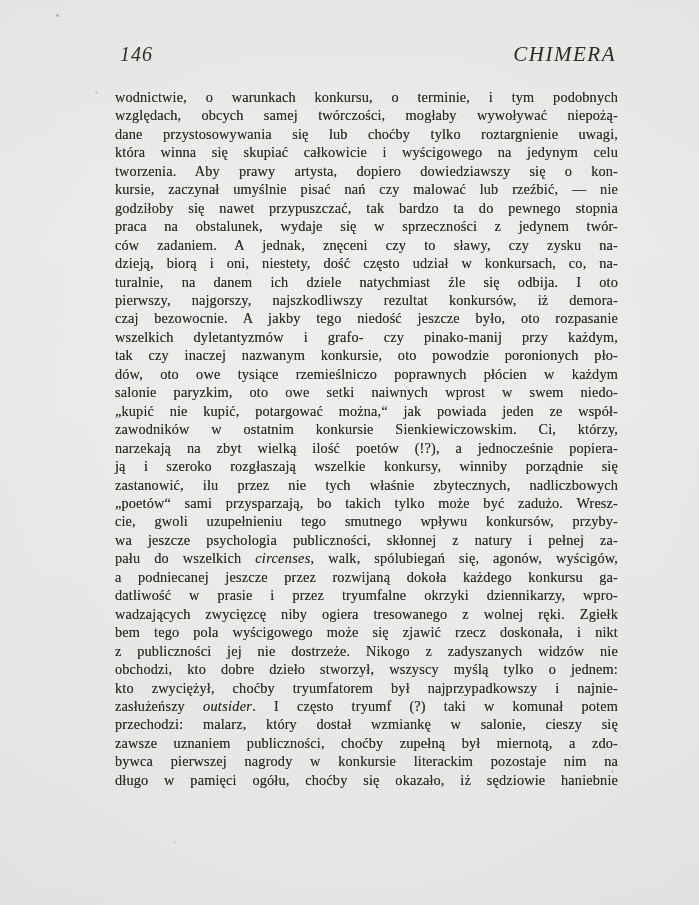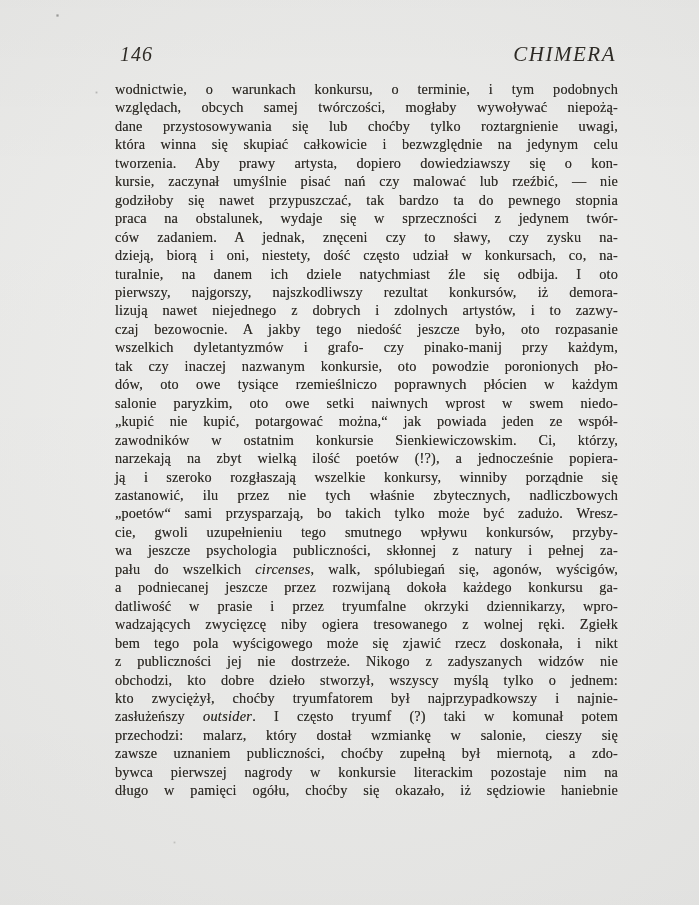--- a/index.html
+++ b/index.html
@@ -49,21 +49,21 @@
     letter-spacing:1px;
     padding-left:5px;
   }
   .journal-title{
     font-style:italic;
     font-size:21px;
     letter-spacing:1.5px;
     padding-right:2px;
   }
   .body-text{
-    margin-top:12px;
+    margin-top:20px;
     font-size:14.3px;
     line-height:18.45px;
     letter-spacing:0.15px;
     text-shadow:0 0 0.5px rgba(46,43,38,0.6);
   }
   .tline{
     text-align:justify;
     text-align-last:justify;
     white-space:normal;
   }
@@ -77,30 +77,29 @@
 
 <div class="content">
   <div class="page-header">
     <span class="page-number">146</span>
     <span class="journal-title">CHIMERA</span>
   </div>
   <div class="body-text">
       <div class="tline">wodnictwie, o warunkach konkursu, o terminie, i tym podobnych</div>
       <div class="tline">względach, obcych samej twórczości, mogłaby wywoływać niepożą-</div>
       <div class="tline">dane przystosowywania się lub choćby tylko roztargnienie uwagi,</div>
-      <div class="tline">która winna się skupiać całkowicie i bezwzględnie na jedynym celu</div>
+      <div class="tline">która winna się skupiać całkowicie i wyścigowego na jedynym celu</div>
       <div class="tline">tworzenia. Aby prawy artysta, dopiero dowiedziawszy się o kon-</div>
       <div class="tline">kursie, zaczynał umyślnie pisać nań czy malować lub rzeźbić, — nie</div>
       <div class="tline">godziłoby się nawet przypuszczać, tak bardzo ta do pewnego stopnia</div>
       <div class="tline">praca na obstalunek, wydaje się w sprzeczności z jedynem twór-</div>
       <div class="tline">ców zadaniem. A jednak, znęceni czy to sławy, czy zysku na-</div>
       <div class="tline">dzieją, biorą i oni, niestety, dość często udział w konkursach, co, na-</div>
       <div class="tline">turalnie, na danem ich dziele natychmiast źle się odbija. I oto</div>
       <div class="tline">pierwszy, najgorszy, najszkodliwszy rezultat konkursów, iż demora-</div>
-      <div class="tline">lizują nawet niejednego z dobrych i zdolnych artystów, i to zazwy-</div>
       <div class="tline">czaj bezowocnie. A jakby tego niedość jeszcze było, oto rozpasanie</div>
       <div class="tline">wszelkich dyletantyzmów i grafo- czy pinako-manij przy każdym,</div>
       <div class="tline">tak czy inaczej nazwanym konkursie, oto powodzie poronionych pło-</div>
       <div class="tline">dów, oto owe tysiące rzemieślniczo poprawnych płócien w każdym</div>
       <div class="tline">salonie paryzkim, oto owe setki naiwnych wprost w swem niedo-</div>
       <div class="tline">„kupić nie kupić, potargować można,“ jak powiada jeden ze współ-</div>
       <div class="tline">zawodników w ostatnim konkursie Sienkiewiczowskim. Ci, którzy,</div>
       <div class="tline">narzekają na zbyt wielką ilość poetów (!?), a jednocześnie popiera-</div>
       <div class="tline">ją i szeroko rozgłaszają wszelkie konkursy, winniby porządnie się</div>
       <div class="tline">zastanowić, ilu przez nie tych właśnie zbytecznych, nadliczbowych</div>

